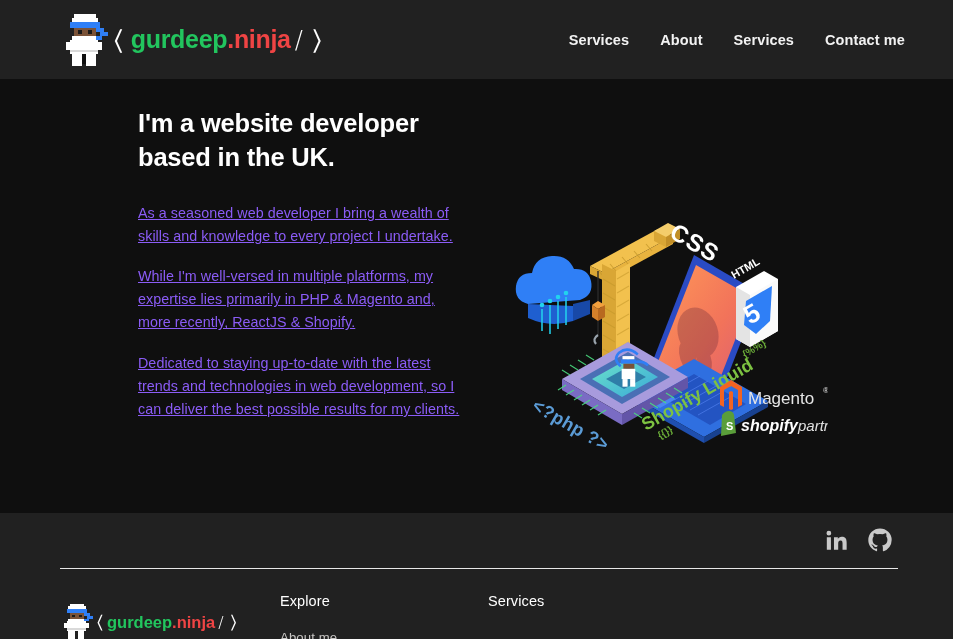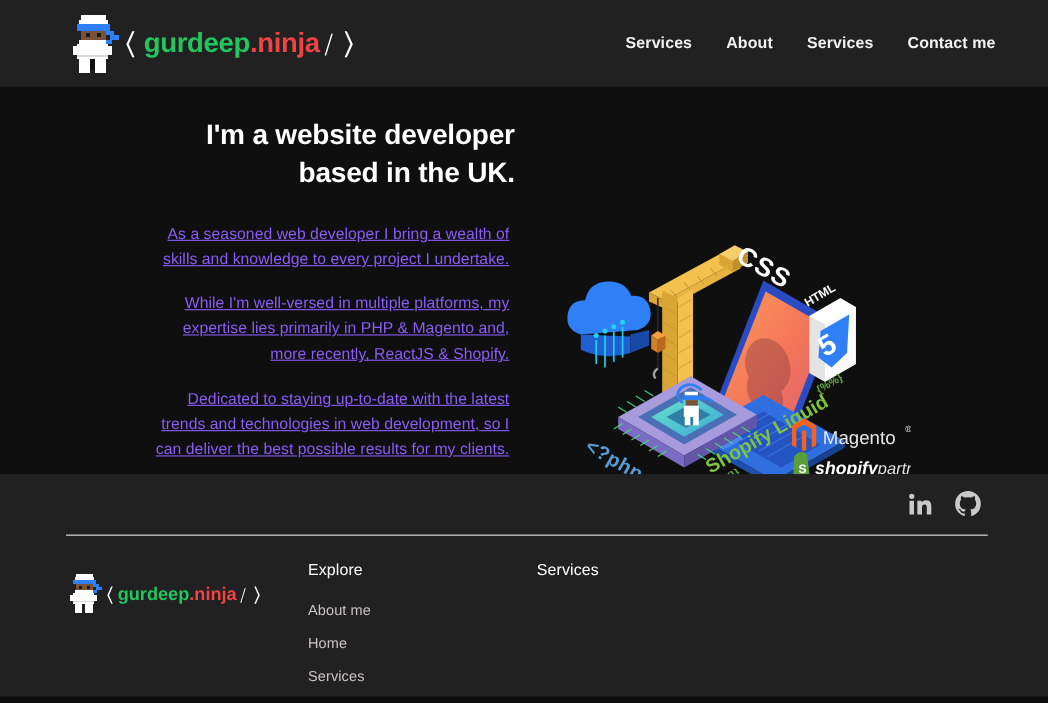--- a/index.html
+++ b/index.html
@@ -81,26 +81,25 @@
     color: #f2f2f2;
     text-decoration: none;
     font-size: 14.5px;
     font-weight: 600;
     letter-spacing: 0.1px;
     white-space: nowrap;
   }
 
   
   .hero {
-    height: 352px;
+    height: 434px;
     background: #0f0f0f;
     display: flex;
     padding: 0 48px 0 0;
     position: relative;
-    text-align: right;
   }
 
   .hero-copy {
     width: 470px;
     padding: 28px 0 0 138px;
   }
 
   .hero-title {
     font-size: 25.5px;
     line-height: 1.33;

